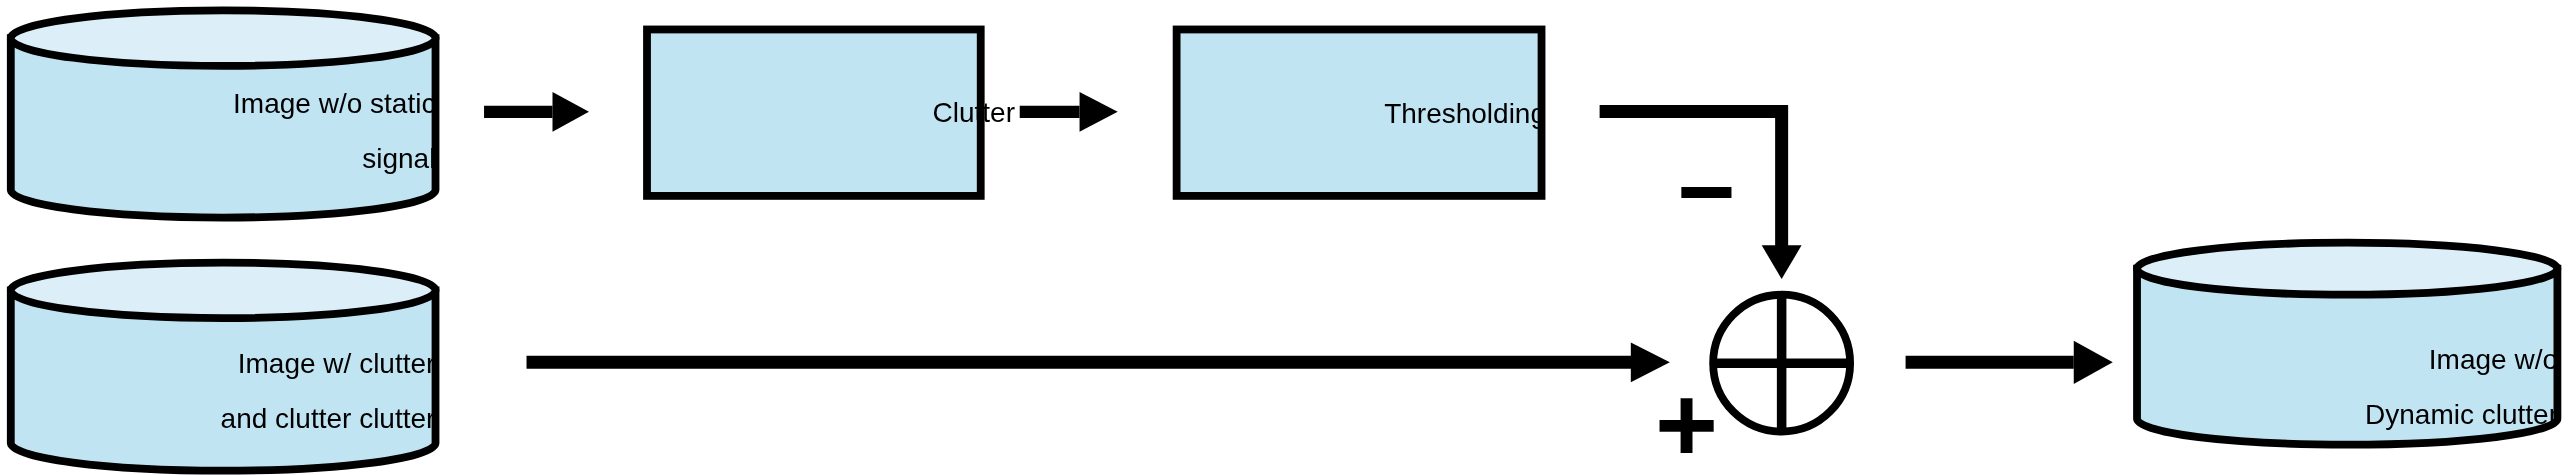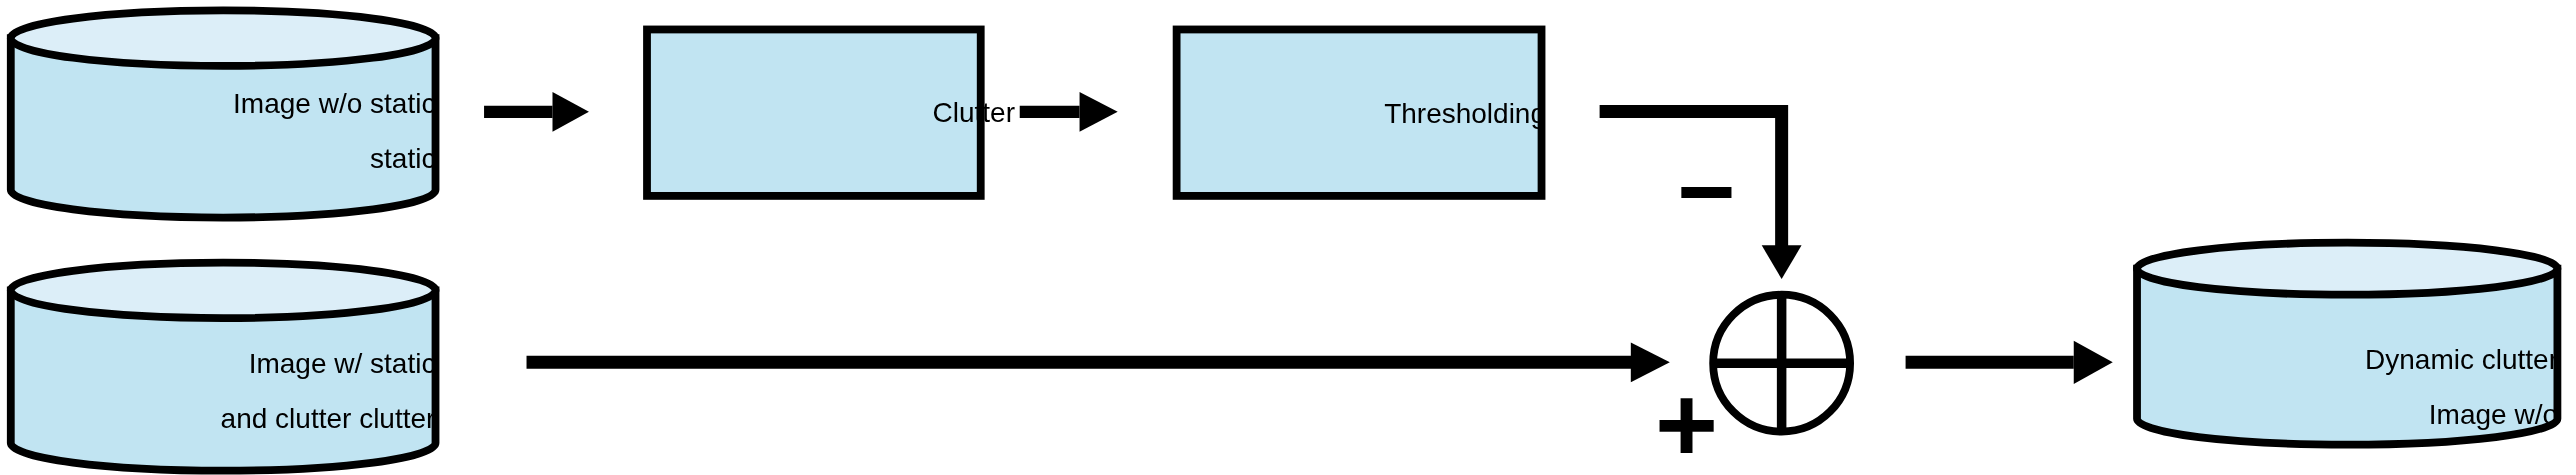--- a/index.html
+++ b/index.html
@@ -101,39 +101,39 @@
     </g>
 
     <g>
       <path class="shape-outline" d="M 2465 310 H 2950 V 483 A 242.5 30 0 0 1 2465 483 Z" fill="#C1E4F2"></path>
       <ellipse class="shape-outline" cx="2707.5" cy="310" rx="242.5" ry="30" fill="#DCEEF8"></ellipse>
     </g>
   </svg>
 
   <div class="label" style="left:10.4px; top:48px; width:425px; height:166px;">
     <span>Image w/o static</span>
-    <span>static</span>
+    <span>signal</span>
   </div>
 
   <div class="label" style="left:643px; top:26px; width:372px; height:173px;">
     <span>Clutter</span>
   </div>
 
   <div class="label" style="left:1172px; top:26px; width:374px; height:150px;margin-top:12px;">
     <span>Thresholding</span>
   </div>
 
   <div class="label" style="left:10.4px; top:308px; width:425px; height:165px;">
-    <span>Image w/ static</span>
+    <span>Image w/ clutter</span>
     <span>and clutter clutter</span>
   </div>
 
   <div class="label" style="left:2137px; top:312px; width:421px; height:150px;">
+    <span>Image w/o</span>
     <span>Dynamic clutter</span>
-    <span>Image w/o</span>
   </div>
 
   <div class="sign minus" style="left:1650px; top:135px; width:113px; height:113px;">−</div>
 
   <div class="sign plus" style="left:1630px; top:372px; width:113px; height:103px;">+</div>
 
 </div>
 
 
 </body></html>

